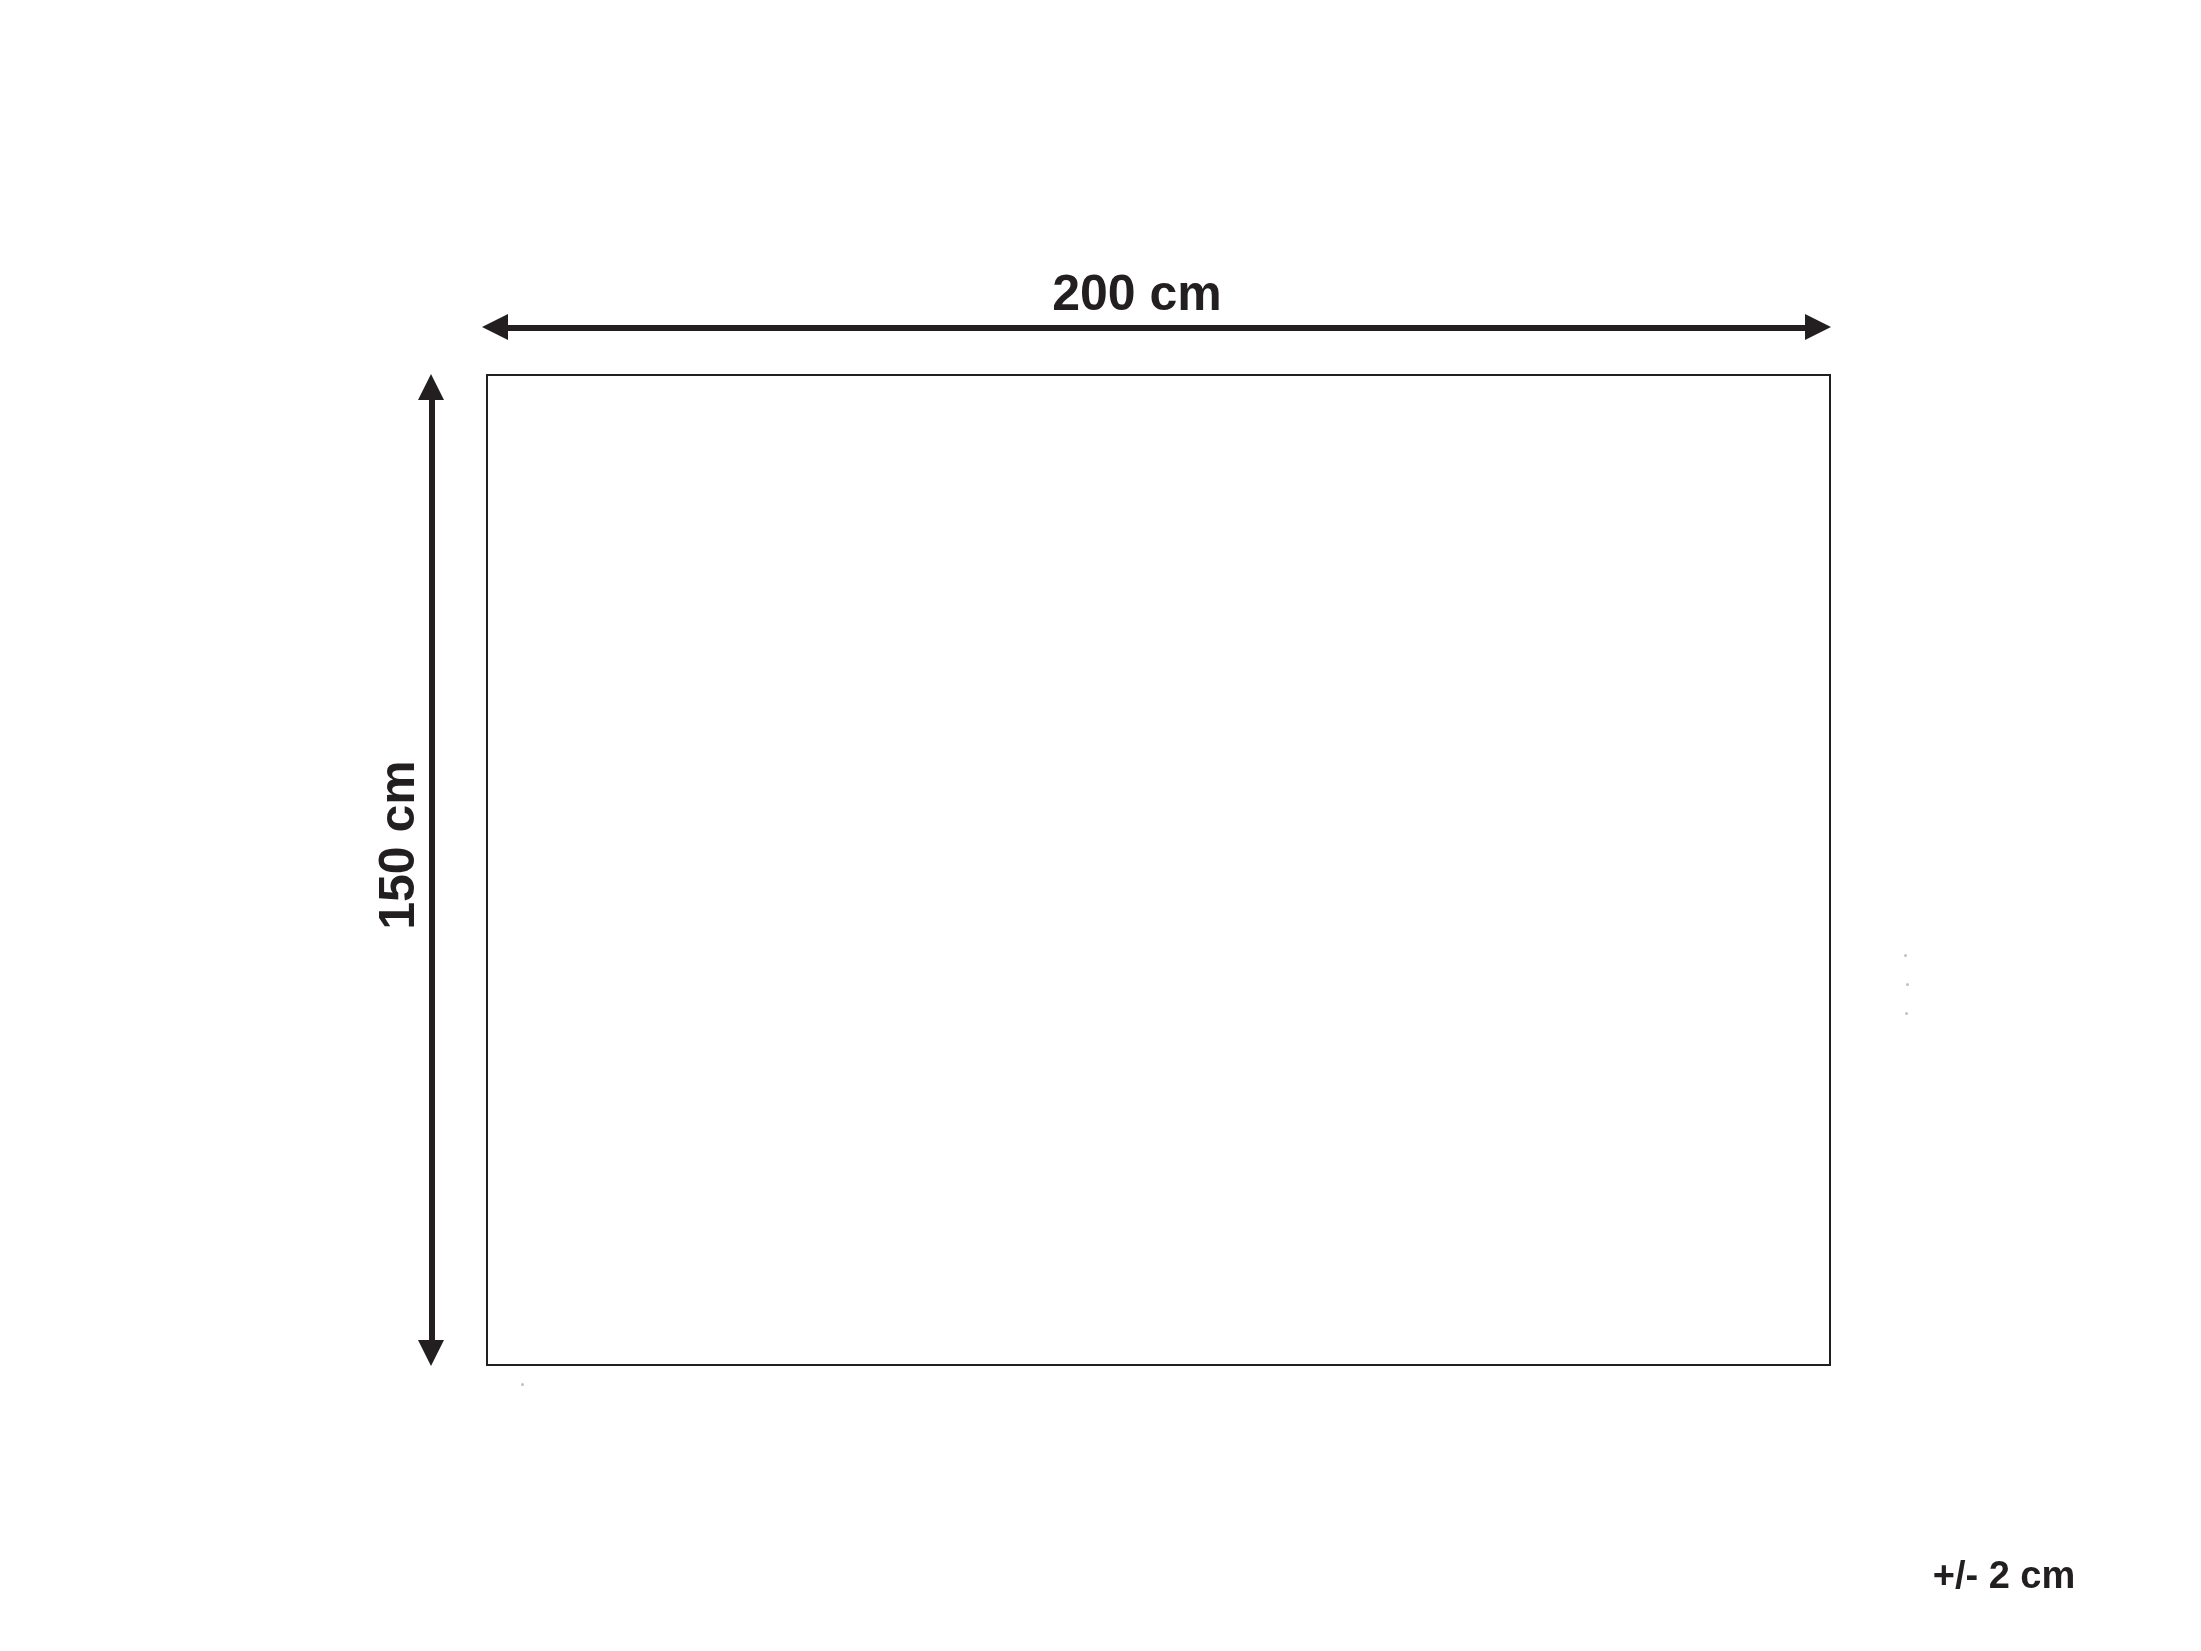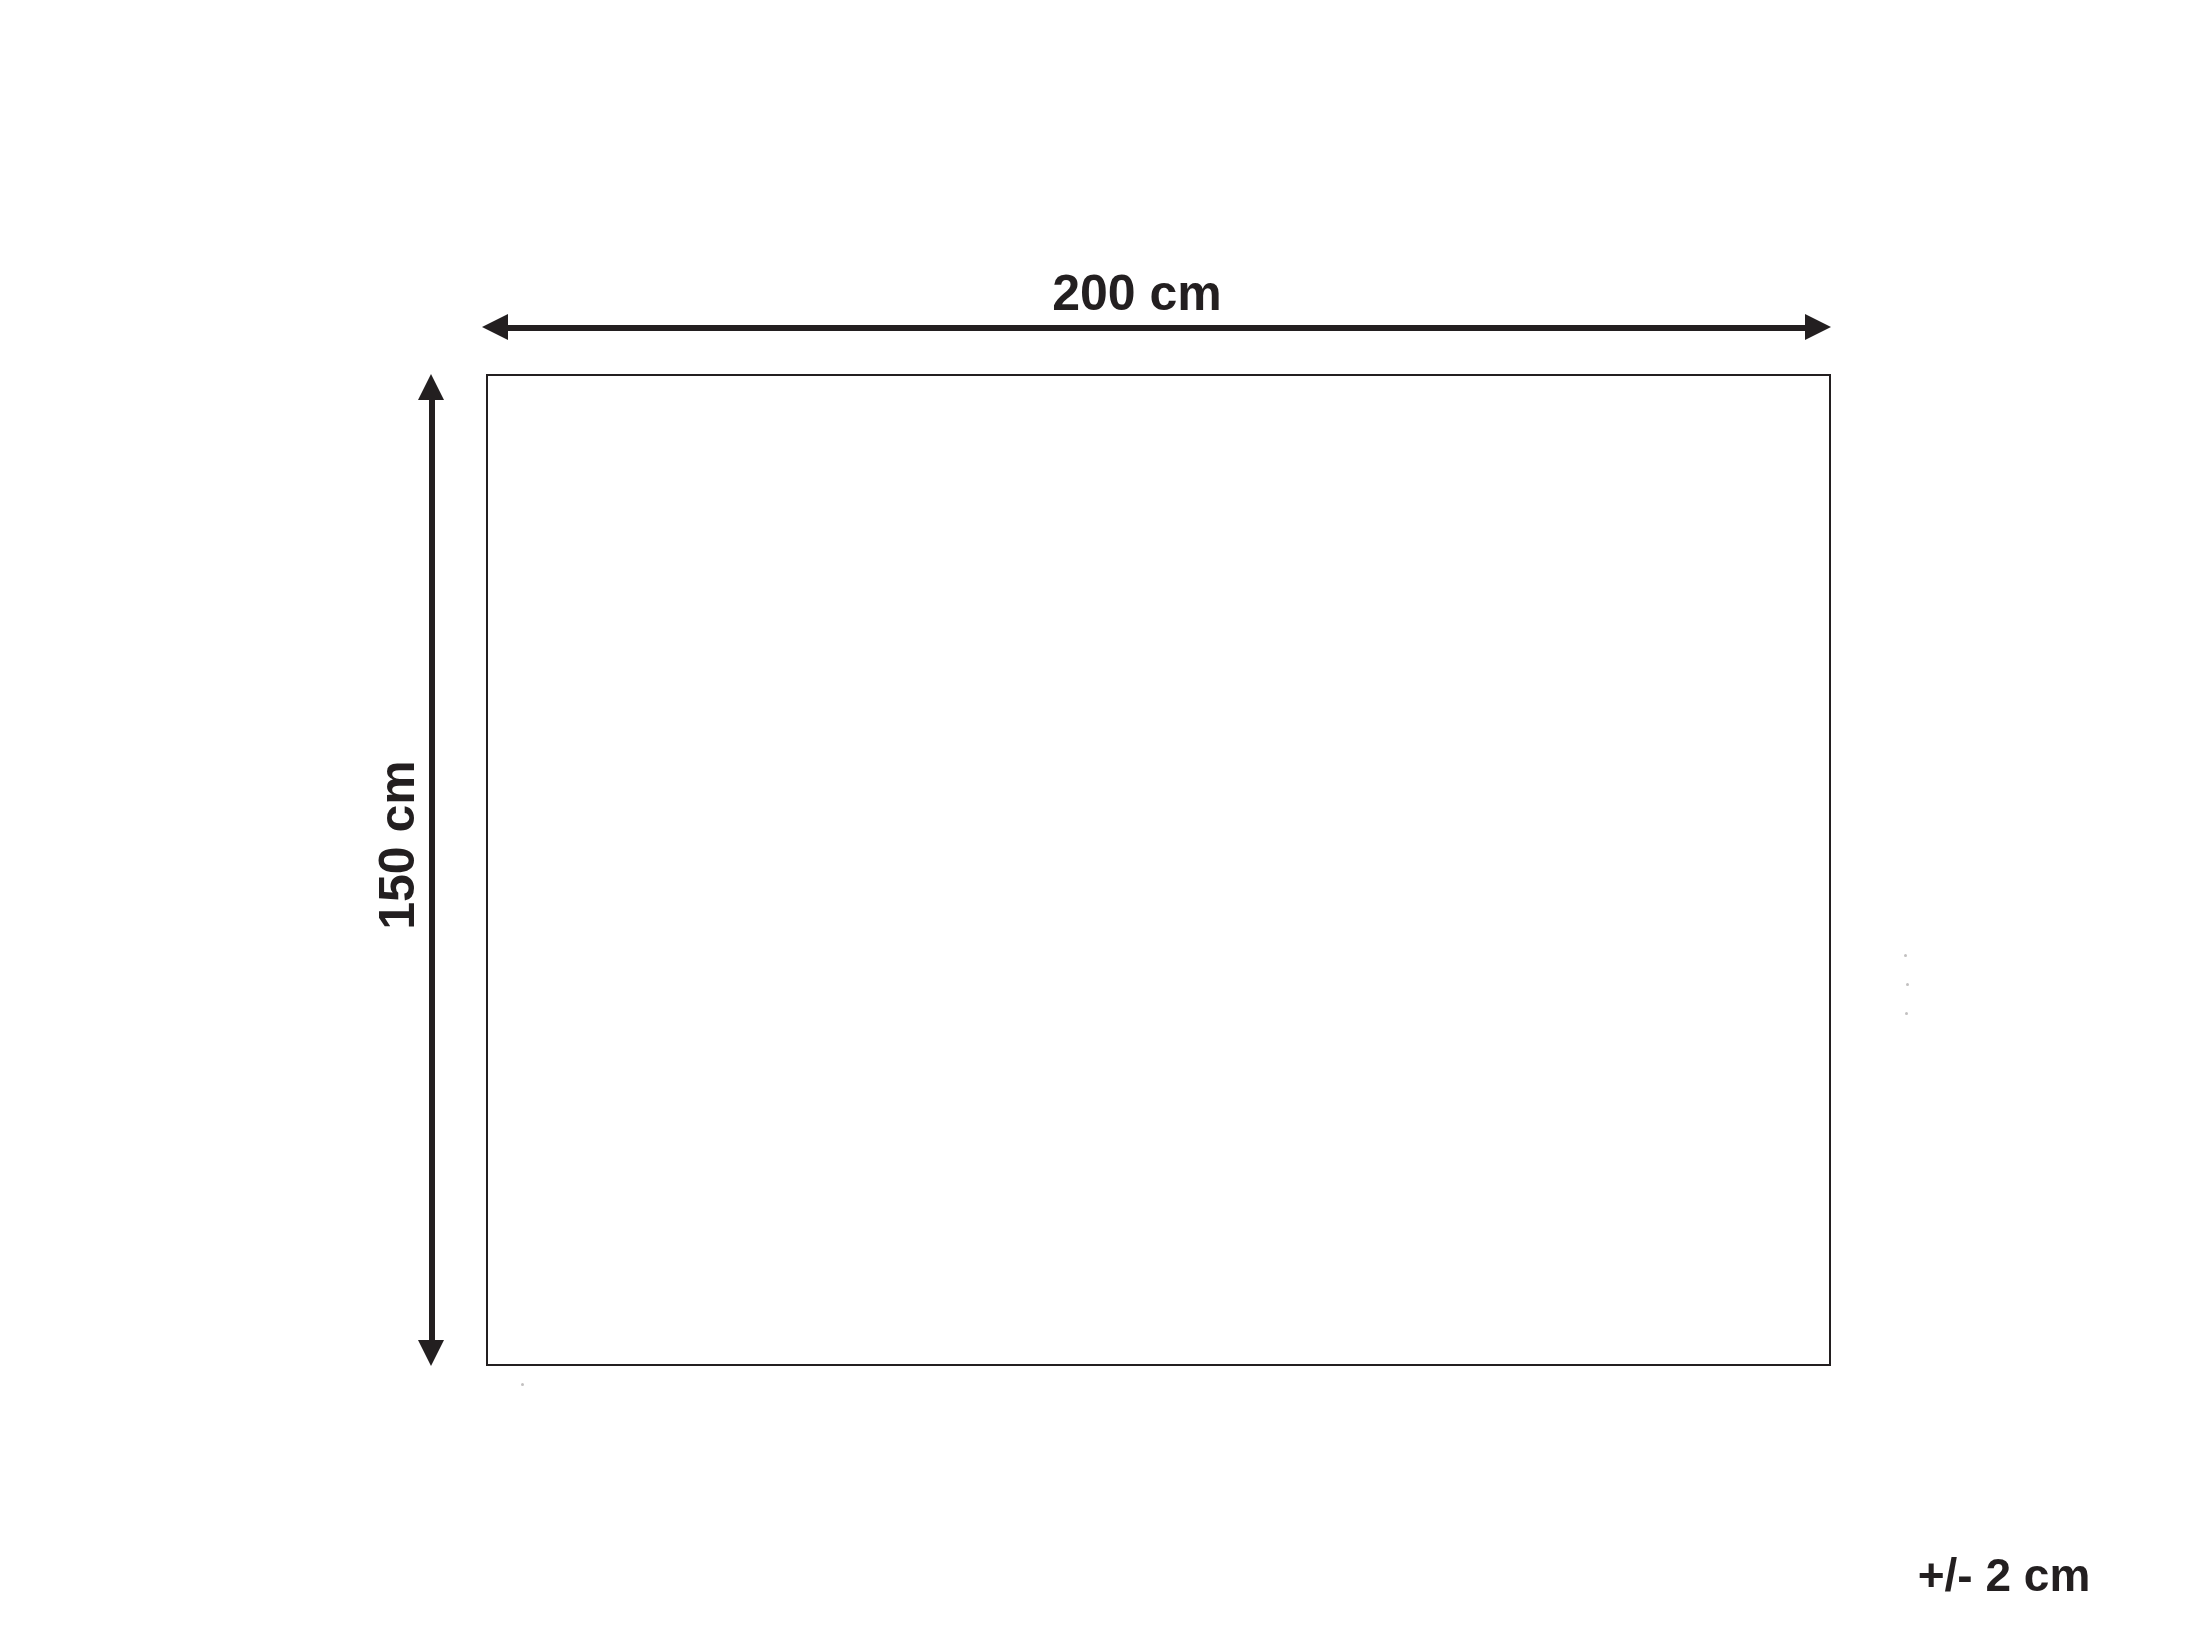--- a/index.html
+++ b/index.html
@@ -32,21 +32,21 @@
     line-height: 1;
     white-space: nowrap;
     transform: translate(-50%, -50%);
   }
   .width-label  { left: 1137px; top: 293px; }
   .height-label { left: 397px;  top: 845px; transform: translate(-50%, -50%) rotate(-90deg); }
   .tolerance-label {
     left: 2004px; top: 1575px;
     color: var(--ink);
     font-weight: 700;
-    font-size: 46px;
+    font-size: 38px;
     line-height: 1;
     white-space: nowrap;
     transform: translate(-50%, -50%);
     text-align: right;
   }
 
   
   .h-arrow-line {
     left: 504px; top: 325px;
     width: 1303px; height: 6px;

